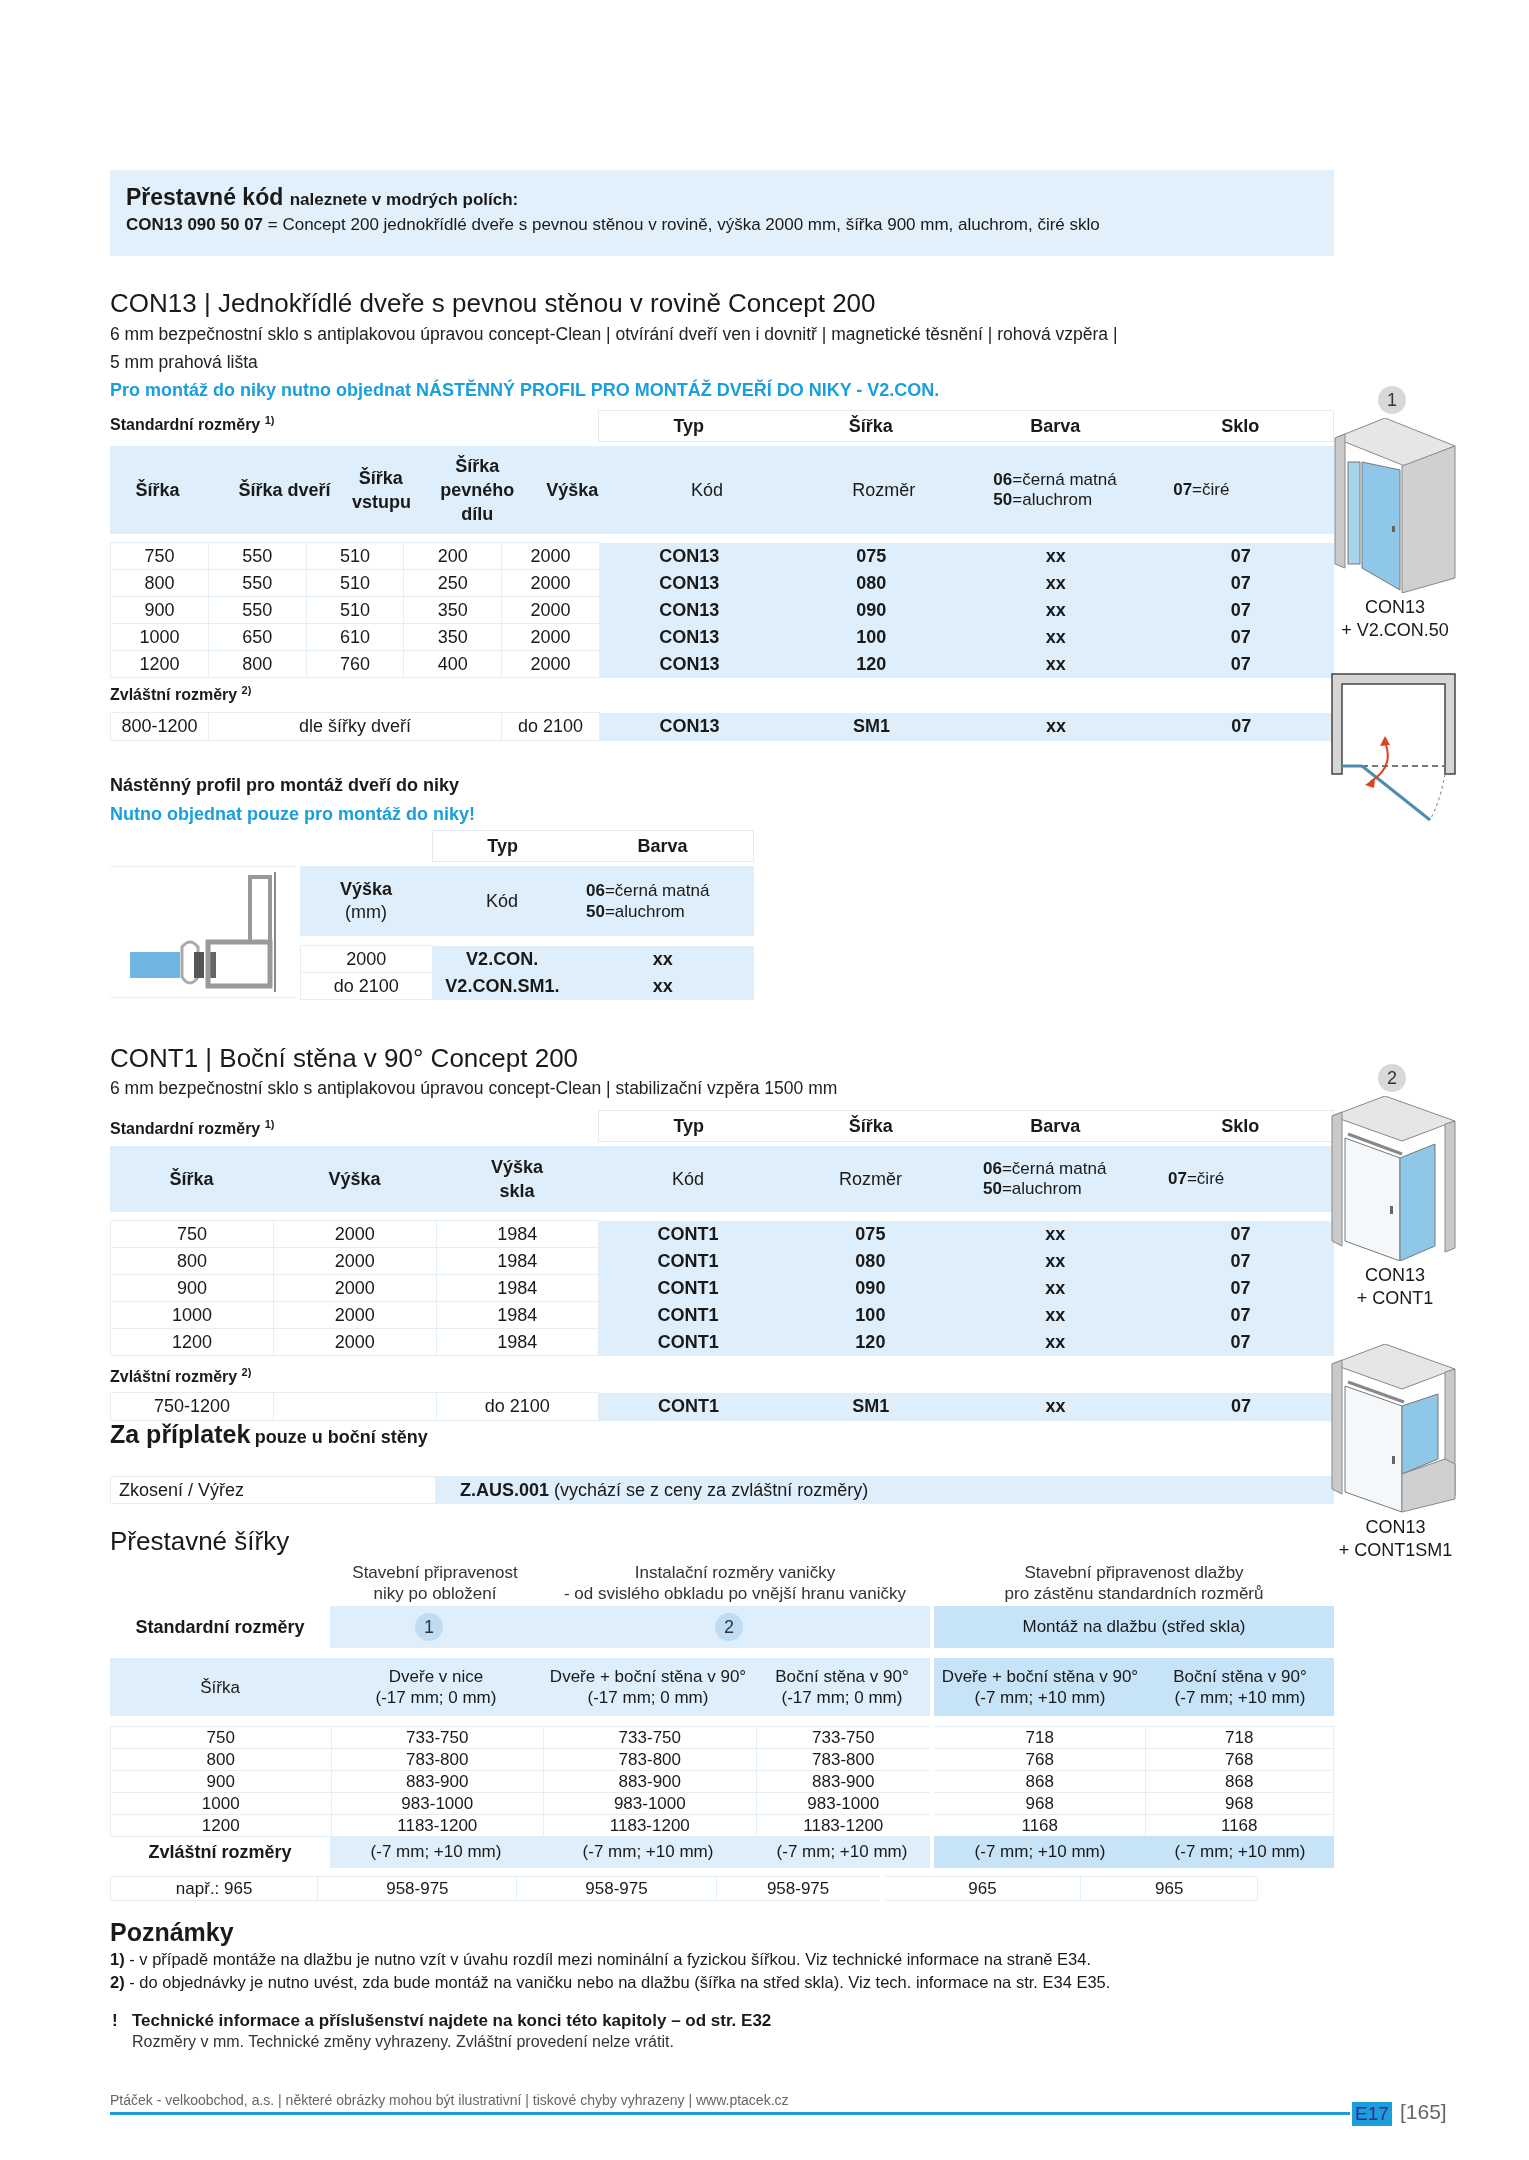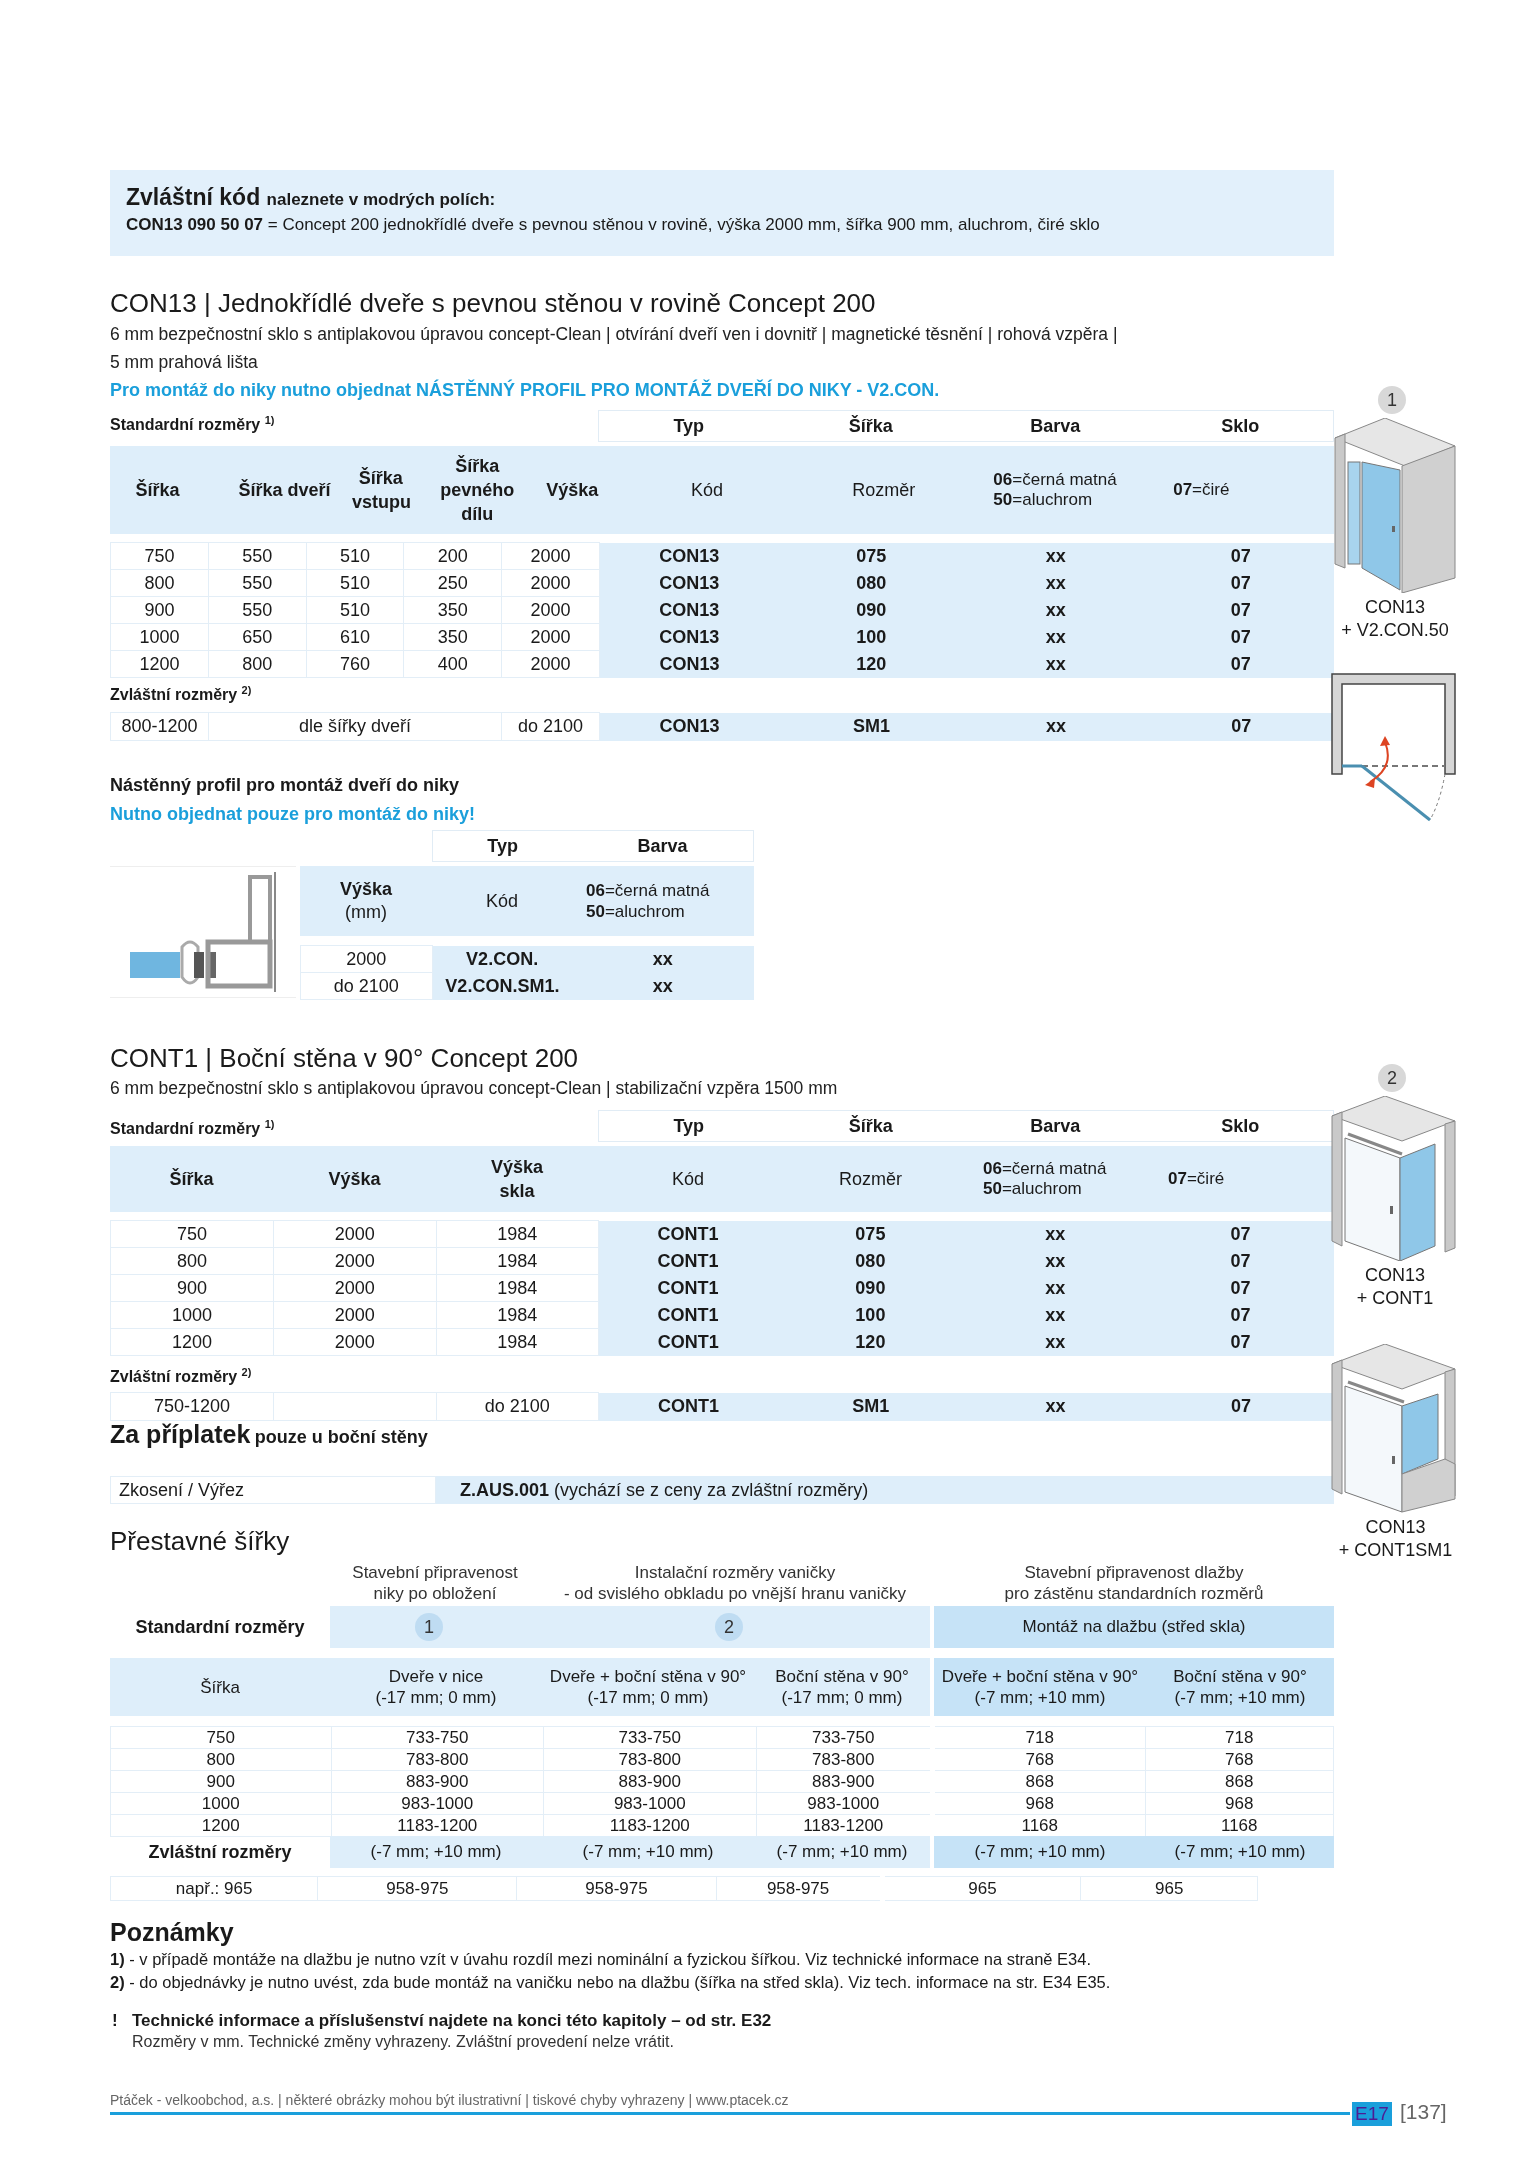--- a/index.html
+++ b/index.html
@@ -33,21 +33,21 @@
   .circle-num { width: 28px; height: 28px; border-radius: 50%; background: #d8d8d8; text-align: center; line-height: 28px; font-size: 18px; color: #333; }
 
   .pw-table td { text-align: center; font-size: 17px; height: 22px; }
   .ps-head { font-size: 17px; text-align: center; line-height: 21px; color: #333; }
 </style>
 </head>
 <body>
 
 <div id="order-box" class="abs">
   <div class="t1">
-    <span>Zvláštní kód</span>
+    <span>Přestavné kód</span>
     <small>naleznete v modrých  polích:</small>
   </div>
   <div class="t2">
     <b>CON13 090 50 07</b>
     <span>= Concept 200 jednokřídlé dveře s pevnou stěnou v rovině, výška 2000 mm, šířka 900 mm, aluchrom, čiré sklo</span>
   </div>
 </div>
 
 <div class="abs h2" style="left:110px; top:288px;">CON13 | Jednokřídlé dveře s pevnou stěnou v rovině Concept 200</div>
 <div class="abs desc" style="left:110px; top:320px; width:1230px;">
@@ -434,21 +434,21 @@
   <div><b>2)</b><span> - do objednávky je nutno uvést, zda bude montáž na vaničku nebo na dlažbu (šířka na střed skla). Viz tech. informace na str. E34 E35.</span></div>
 </div>
 <div class="abs" style="left:112px; top:2010px; font-size:17px; line-height:21px;">
   <span class="bold" style="display:inline-block; width:20px;">!</span><b>Technické informace a příslušenství najdete na konci této kapitoly – od str. E32</b>
   <div style="padding-left:20px; font-size:16px; color:#333;">Rozměry v mm. Technické změny vyhrazeny. Zvláštní provedení nelze vrátit.</div>
 </div>
 
 <div class="abs" style="left:110px; top:2092px; font-size:14px; color:#666;">Ptáček - velkoobchod, a.s.  |  některé obrázky mohou být ilustrativní  |  tiskové chyby vyhrazeny  |  www.ptacek.cz</div>
 <div class="abs" style="left:110px; top:2112px; width:1240px; height:3px; background:#1a9fdb;"></div>
 <div class="abs" style="left:1352px; top:2102px; width:40px; height:24px; background:#1a9fdb; color:#4c1d95; font-size:19px; text-align:center; line-height:24px;">E17</div>
-<div class="abs" style="left:1400px; top:2100px; font-size:21px; color:#666;">[137]</div>
+<div class="abs" style="left:1400px; top:2100px; font-size:21px; color:#666;">[165]</div>
 
 <div class="abs circle-num" style="left:1378px; top:386px;">1</div>
 <div class="abs" style="left:1330px; top:418px; width:130px; height:175px;">
   <svg width="130" height="175" viewBox="0 0 130 175">
     <polygon points="5,20 55,0 125,28 75,48" fill="#e6e6e6" stroke="#888"></polygon>
     <polygon points="5,20 15,16 15,150 5,146" fill="#c9c9c9" stroke="#888"></polygon>
     <polygon points="72,48 125,28 125,160 72,175" fill="#d0d0d0" stroke="#888"></polygon>
     <rect x="18" y="44" width="12" height="102" fill="#a8d4ee" stroke="#777"></rect>
     <polygon points="32,44 70,52 70,172 32,150" fill="#8fc7e8" stroke="#777"></polygon>
     <rect x="62" y="108" width="3" height="6" fill="#666"></rect>

